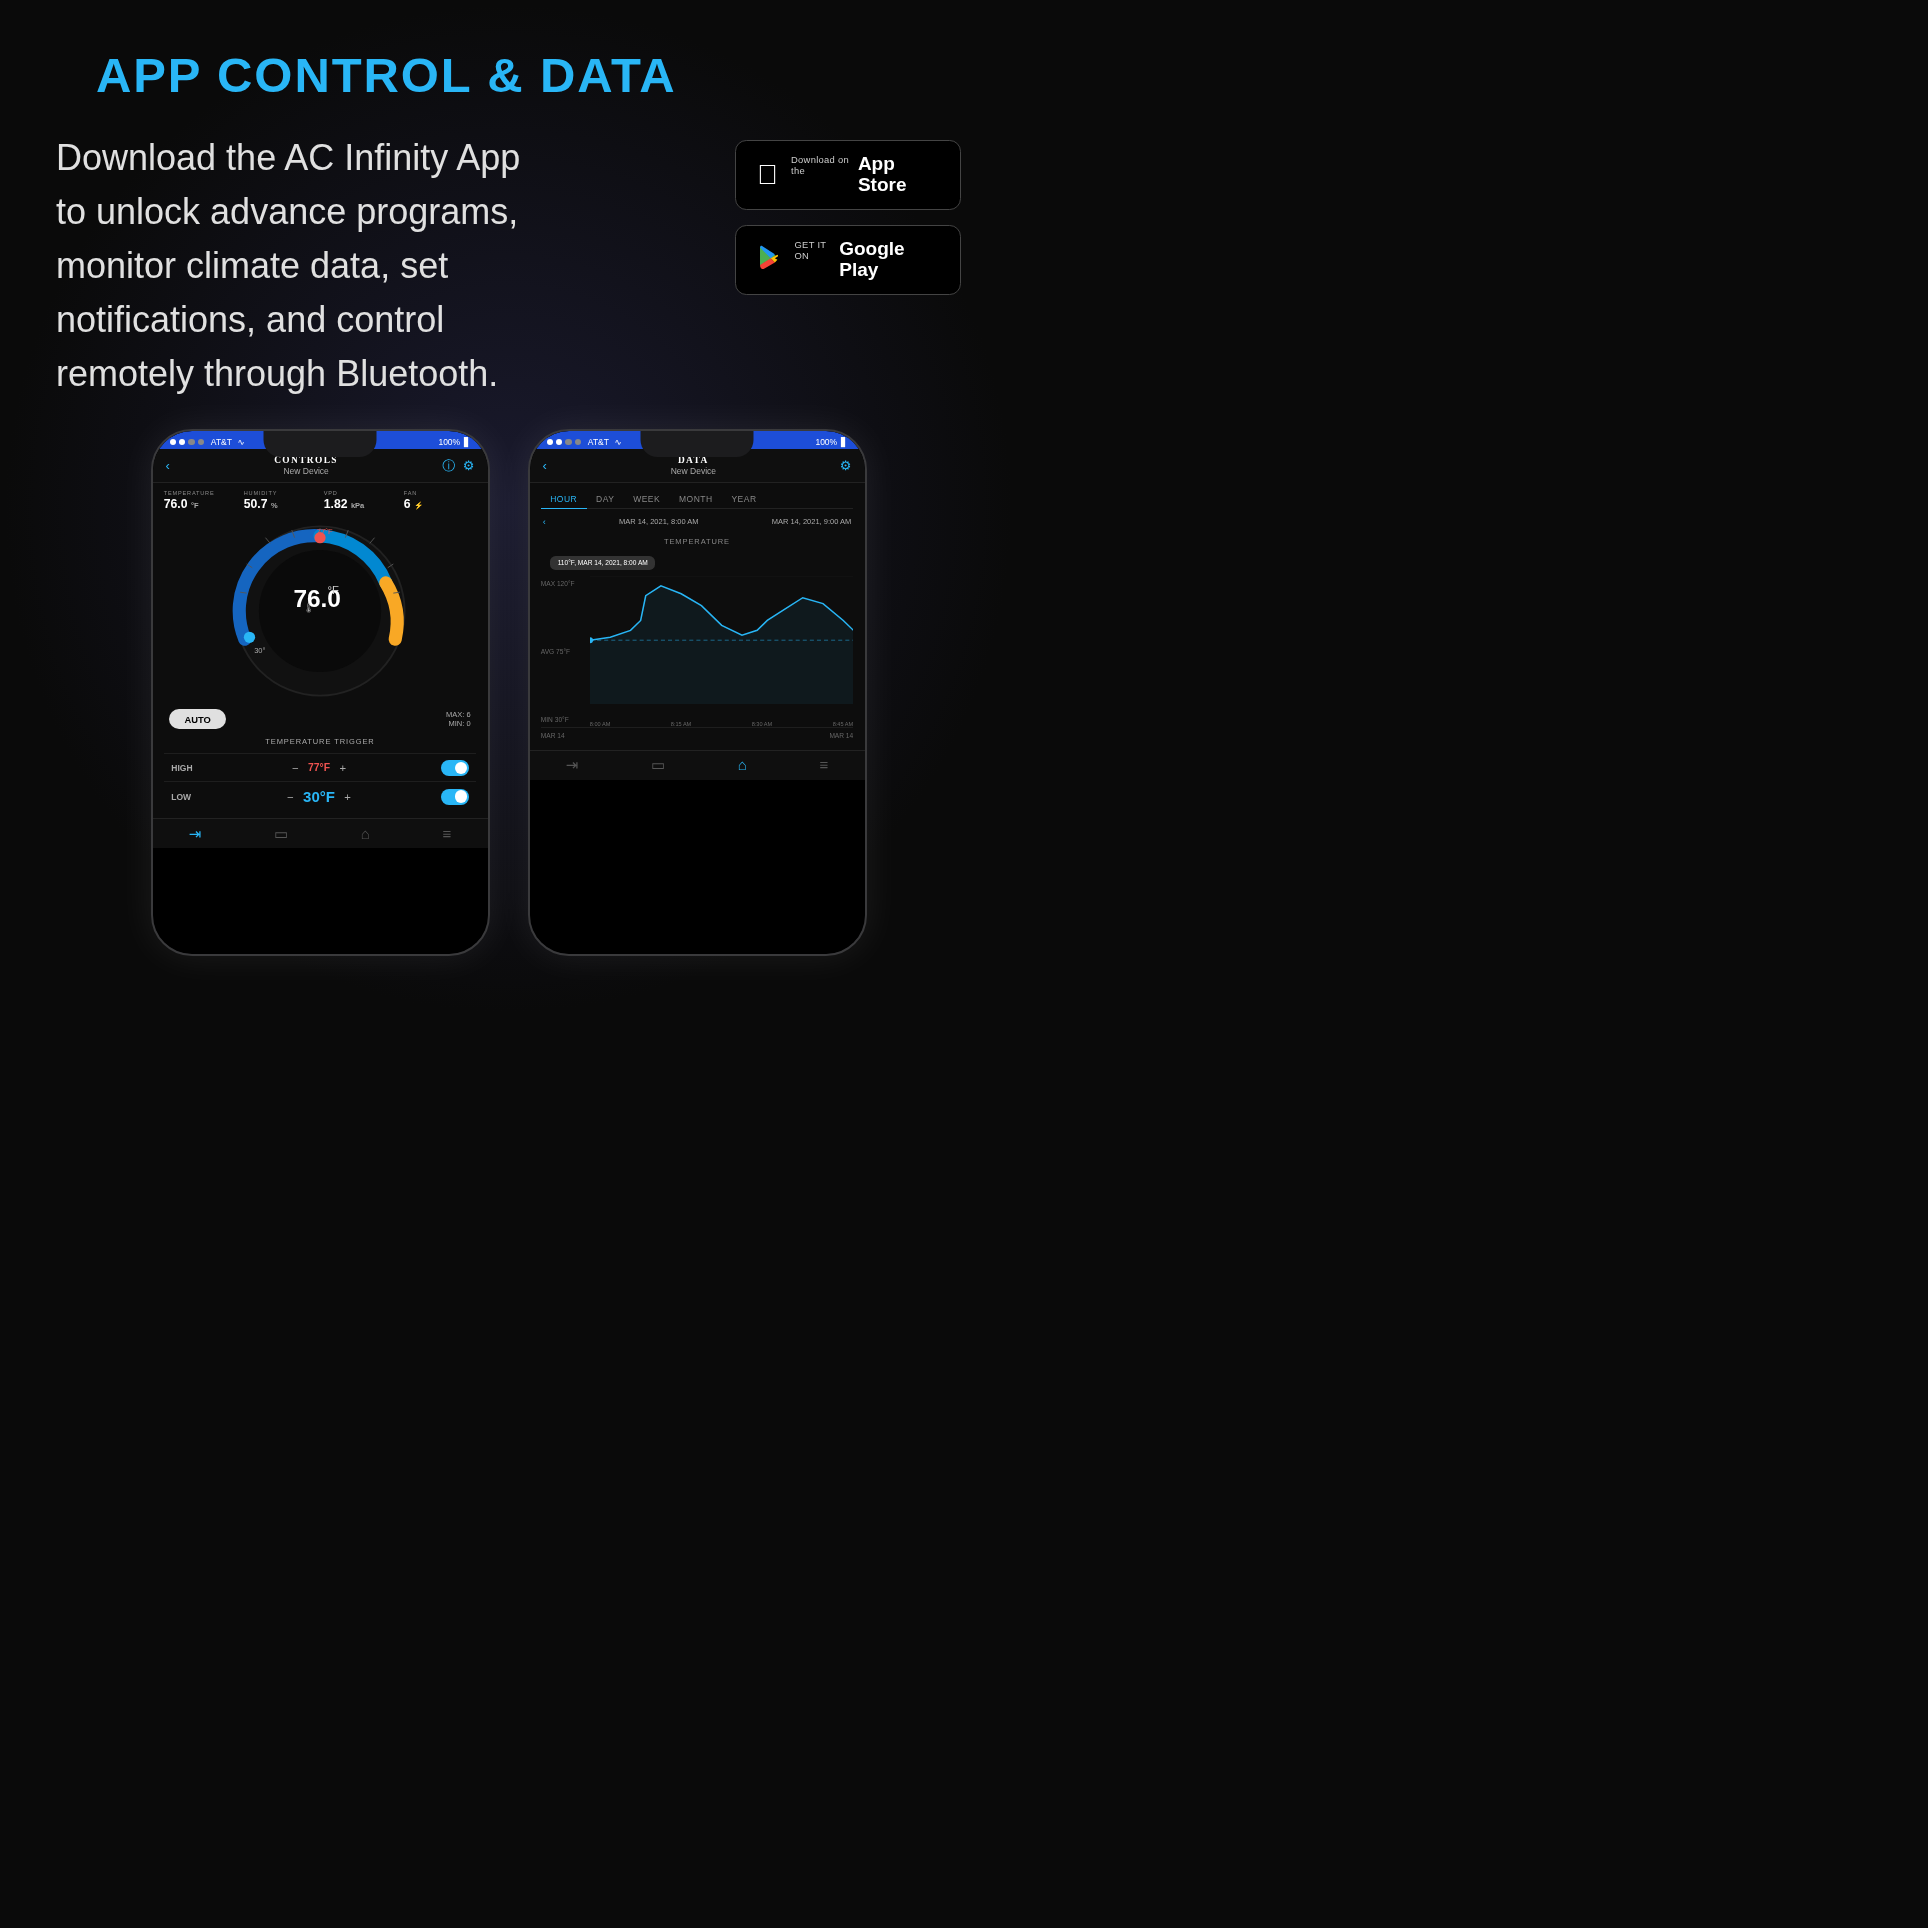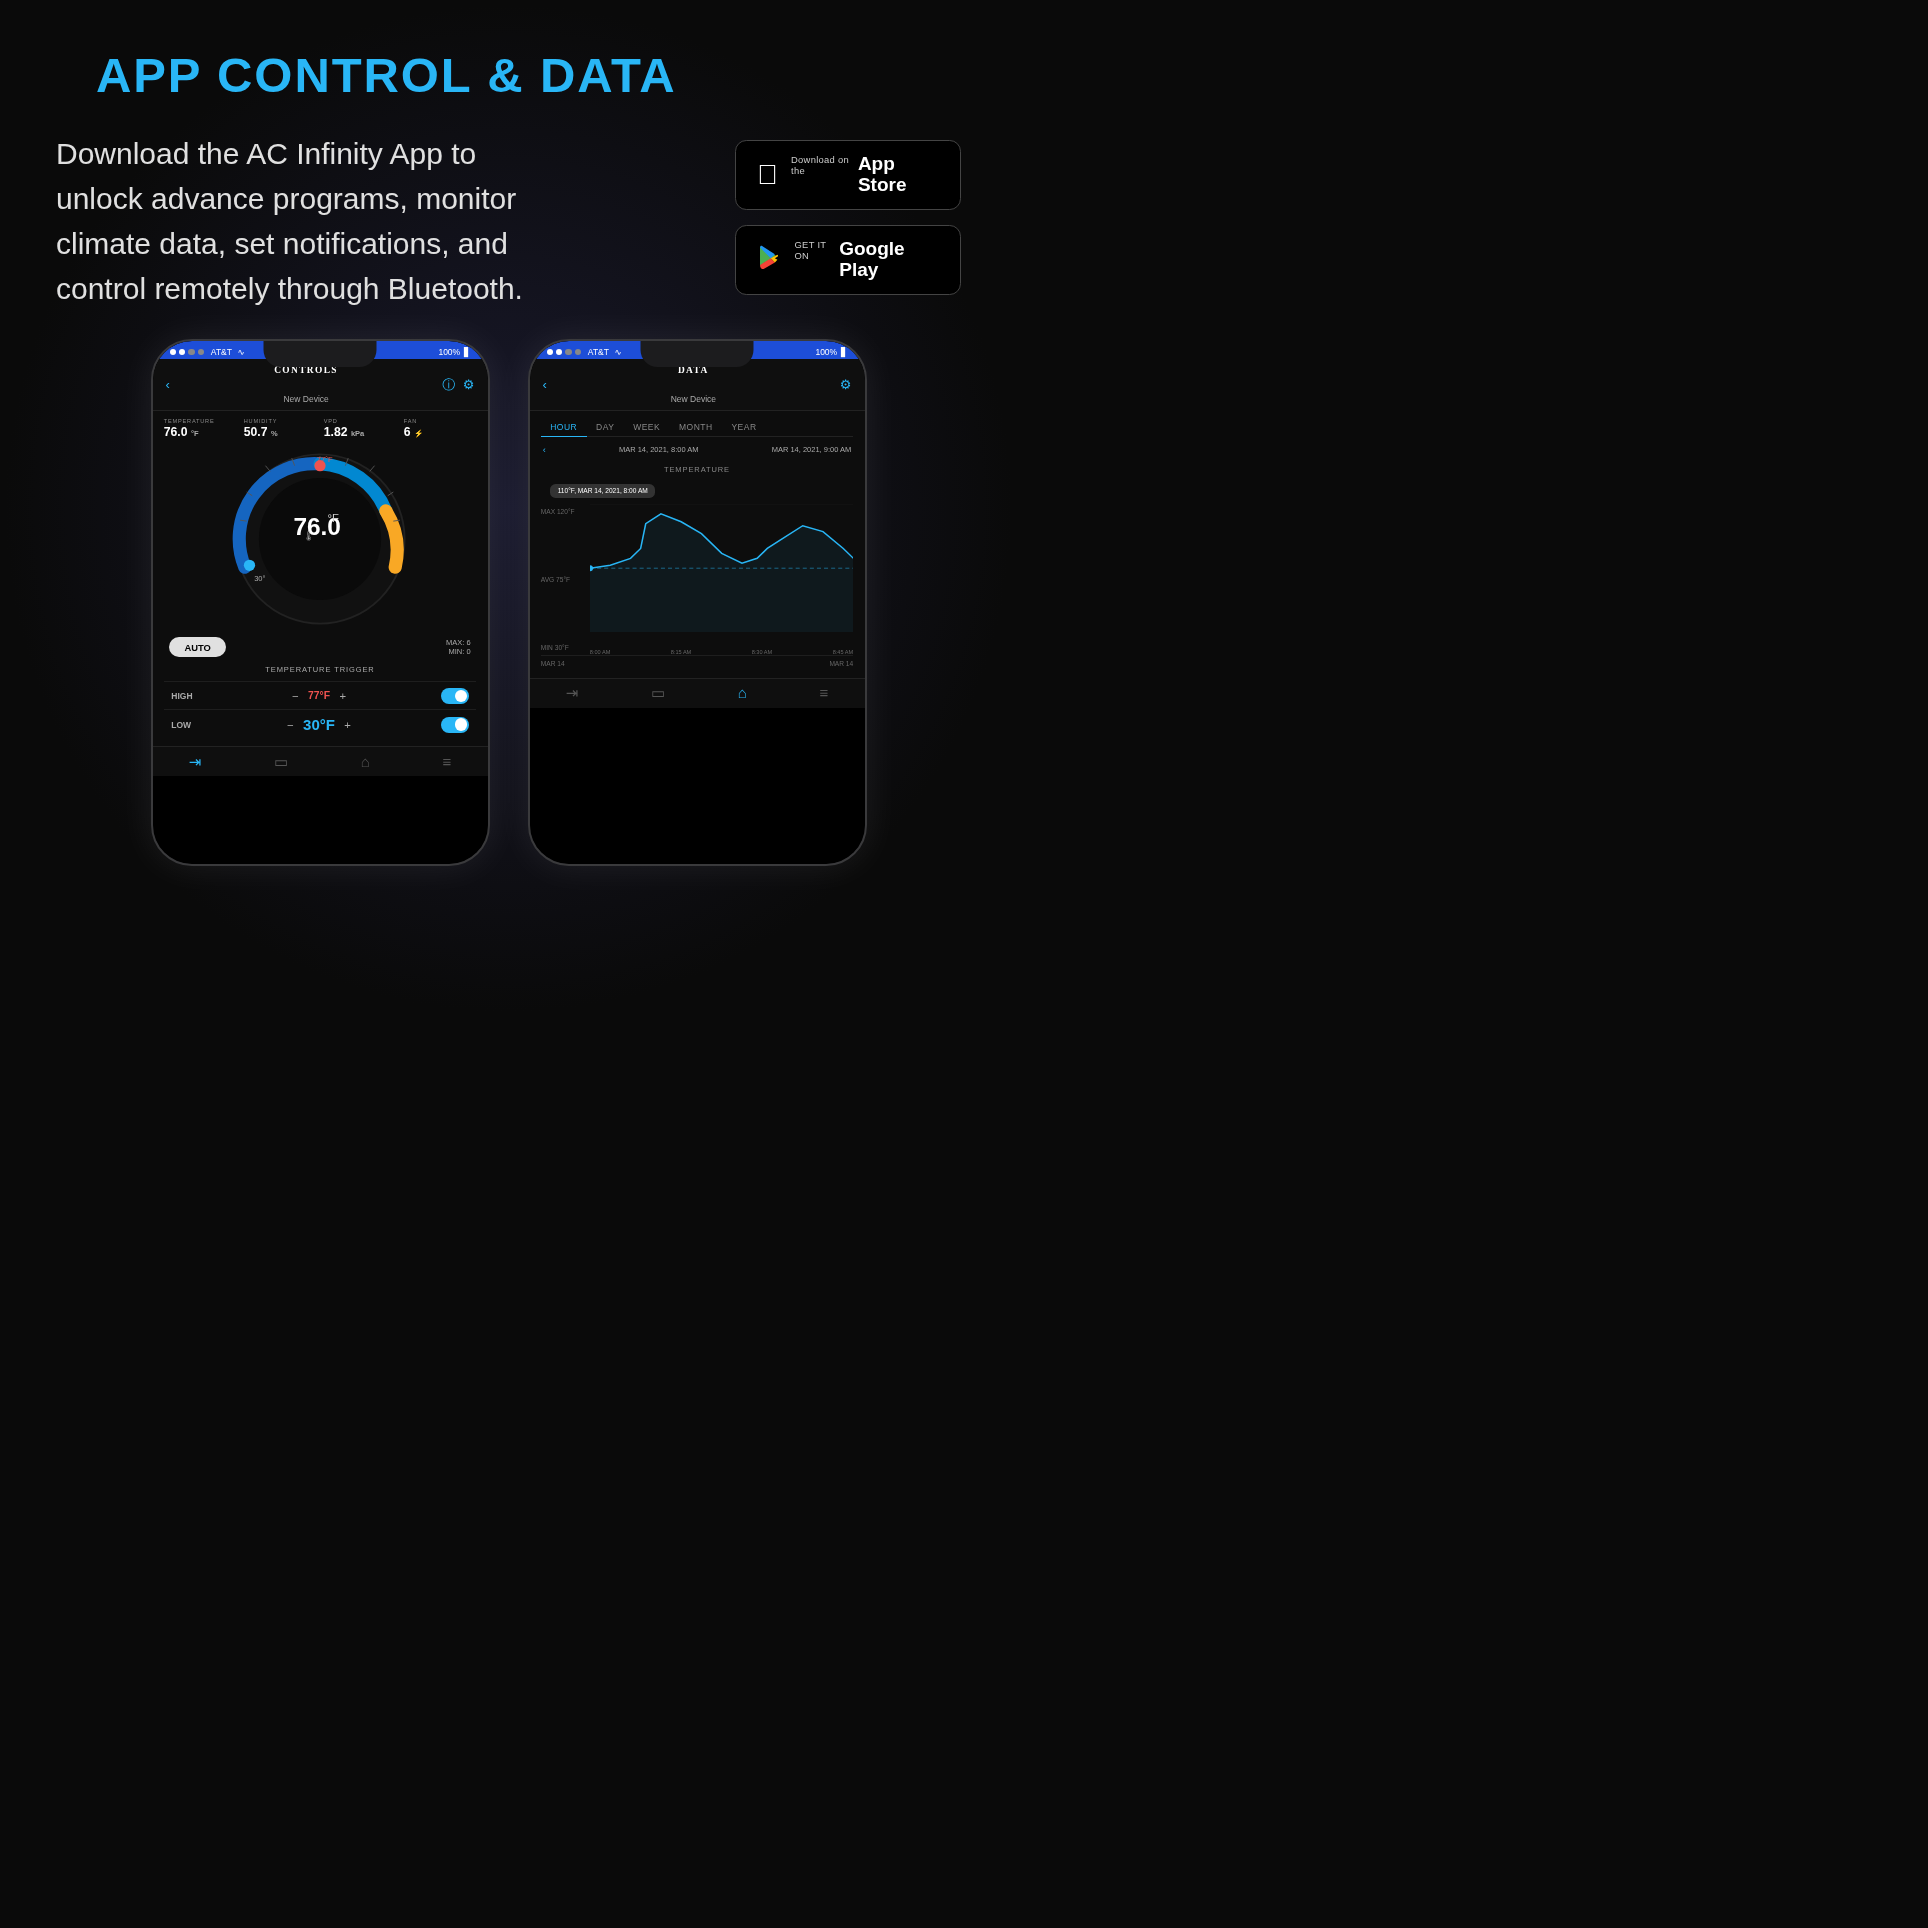--- a/index.html
+++ b/index.html
@@ -38,21 +38,21 @@
       align-items: flex-start;
       gap: 38px;
     }
 
     
     .left-text {
       flex: 1.1;
     }
 
     .description-text {
-      font-size: 30px;
+      font-size: 36px;
       color: #e0e0e0;
       line-height: 1.5;
       font-weight: 300;
       max-width: 490px;
     }
 
     
     .store-buttons {
       display: flex;
       flex-direction: column;
@@ -208,21 +208,21 @@
       color: #fff;
       font-weight: 700;
       letter-spacing: 1.4px;
       text-transform: uppercase;
       font-family: Liberation Serif, serif;
     }
 
     .nav-device-name {
       font-size: 8.5px;
       color: #aaa;
-      margin-top: 19px;
+      margin-top: 1px;
     }
 
     .nav-icon {
       color: #29b6f6;
       font-size: 13px;
       cursor: pointer;
     }
 
     .nav-icons-right {
       display: flex;

